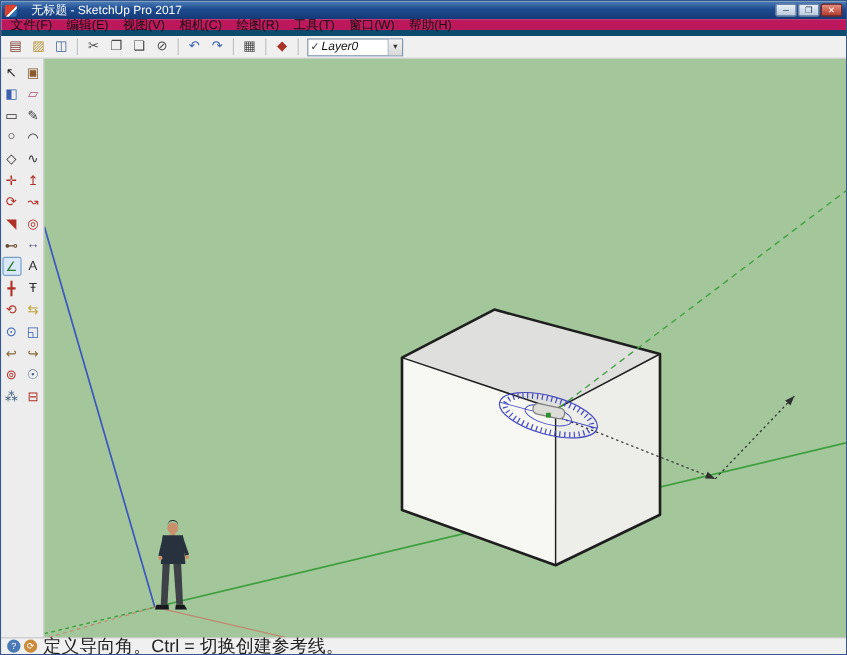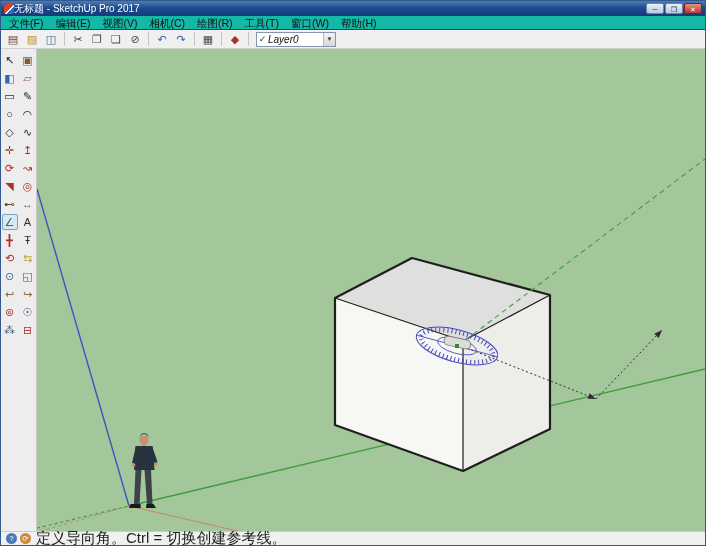--- a/index.html
+++ b/index.html
@@ -1,30 +1,30 @@
 <!DOCTYPE html>
 <html><head>
 <meta charset="utf-8">
 <style>
   html,body{margin:0;padding:0;background:#666;}
   *{box-sizing:border-box;font-family:"Liberation Sans","DejaVu Sans",sans-serif;}
   .window{width:706px;height:546px;border:1px solid #35588C;display:flex;flex-direction:column;background:#F0F0F0;overflow:hidden;}
 
   
-  .titlebar{height:15px;flex:0 0 15px;display:flex;align-items:center;gap:0;padding:0 3px;
+  .titlebar{height:15px;flex:0 0 15px;display:flex;align-items:center;gap:12px;padding:0 3px;
     background:linear-gradient(180deg,#4d7eb8,#1e4b8f 45%,#143a77);color:#fff;font-size:10px;}
   .logo{width:10px;height:10px;border-radius:2px;background:linear-gradient(135deg,#d8432f 55%,#fff 55%,#fff 65%,#2f6fb5 65%);flex:0 0 10px;}
   .title-text{flex:1;white-space:nowrap;overflow:hidden;}
   .win-btns{display:flex;gap:1px;}
   .win-btn{width:18px;height:11px;font-size:7px;line-height:11px;text-align:center;color:#1c2c44;
     background:linear-gradient(#e8f0fa,#b9c9dd);border:1px solid #6e86a5;border-radius:2px;}
   .win-btn.close{background:linear-gradient(#e89080,#b03a2e);color:#fff;border-color:#7c241c;}
 
   
-  .menubar{height:14px;flex:0 0 14px;display:flex;align-items:center;background:#14b8a6;border-bottom:1px solid #0c4a6e;padding:0 2px;}
+  .menubar{height:14px;flex:0 0 14px;display:flex;align-items:center;background:#be185d;border-bottom:5px solid #0c4a6e;padding:0 2px;}
   .menu-item{font-size:10.5px;color:#111;padding:0 6px;line-height:14px;}
 
   
   .toolbar{height:19px;flex:0 0 19px;display:flex;align-items:center;background:#F0F0F0;border-bottom:1px solid #cfcfcf;padding:0 3px;gap:1px;}
   .tb-btn{width:18px;height:17px;display:flex;align-items:center;justify-content:center;border:1px solid transparent;border-radius:2px;}
   .tb-glyph{font-size:11px;line-height:1;}
   .tb-sep{width:1px;height:14px;background:#c3c3c3;margin:0 3px;}
   .layer-dd{display:flex;align-items:center;height:15px;width:80px;background:#fff;border:1px solid #8296ac;margin-left:3px;font-size:10px;}
   .layer-check{width:11px;text-align:center;color:#333;font-size:9px;}
   .layer-value{flex:1;color:#111;font-style:italic;}

